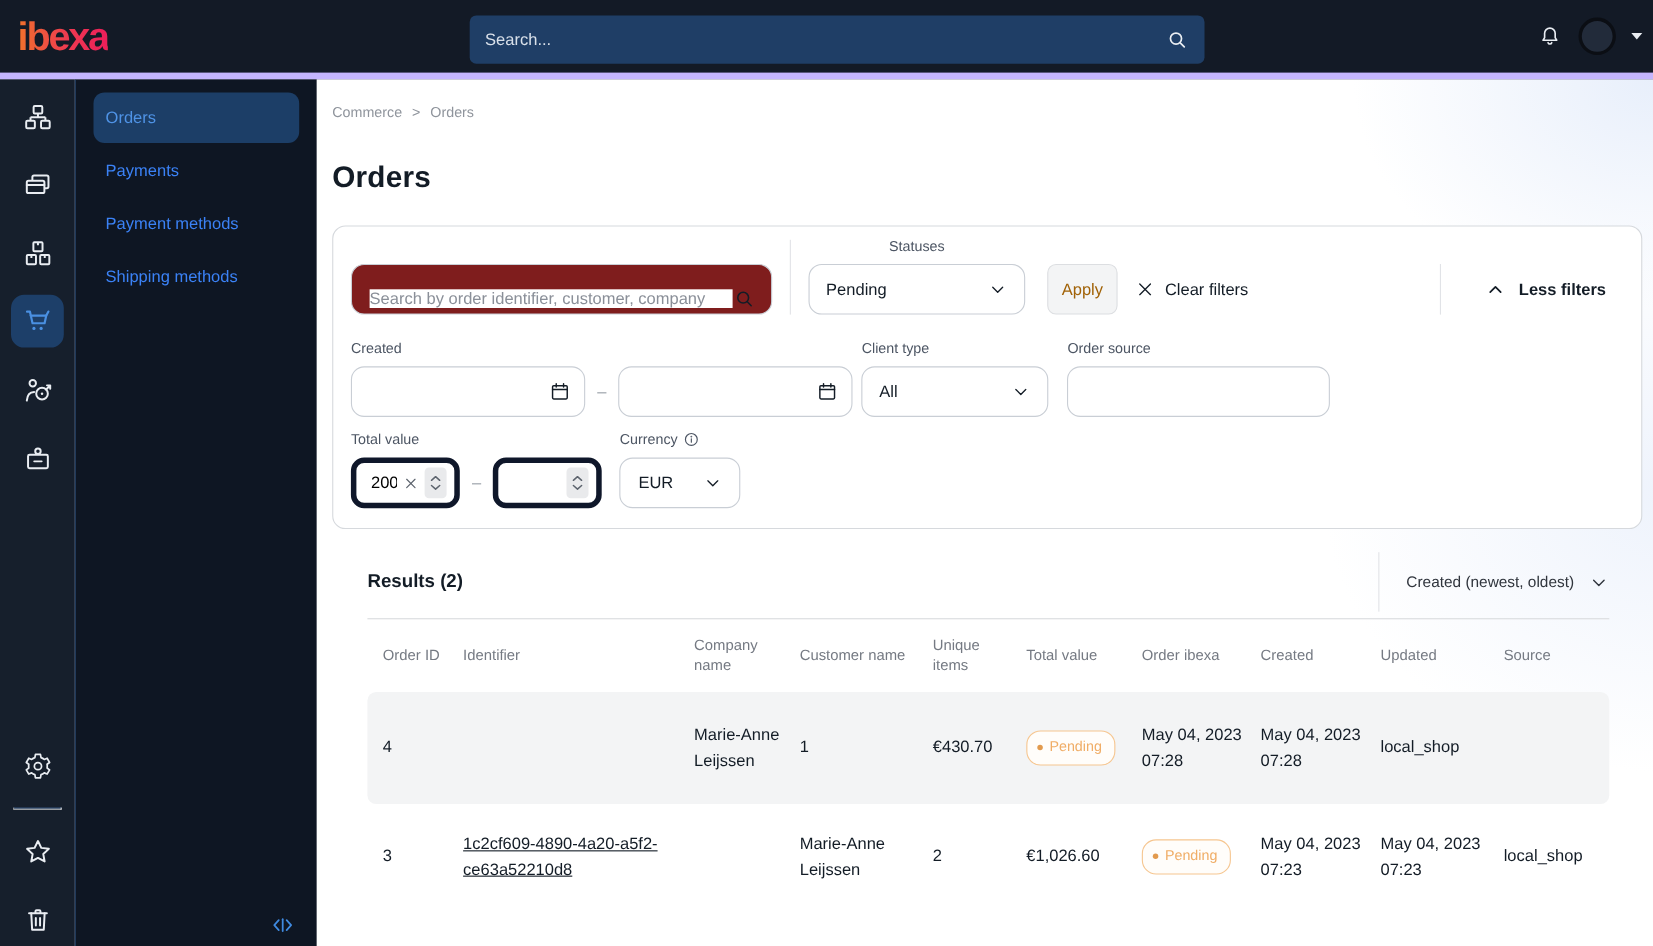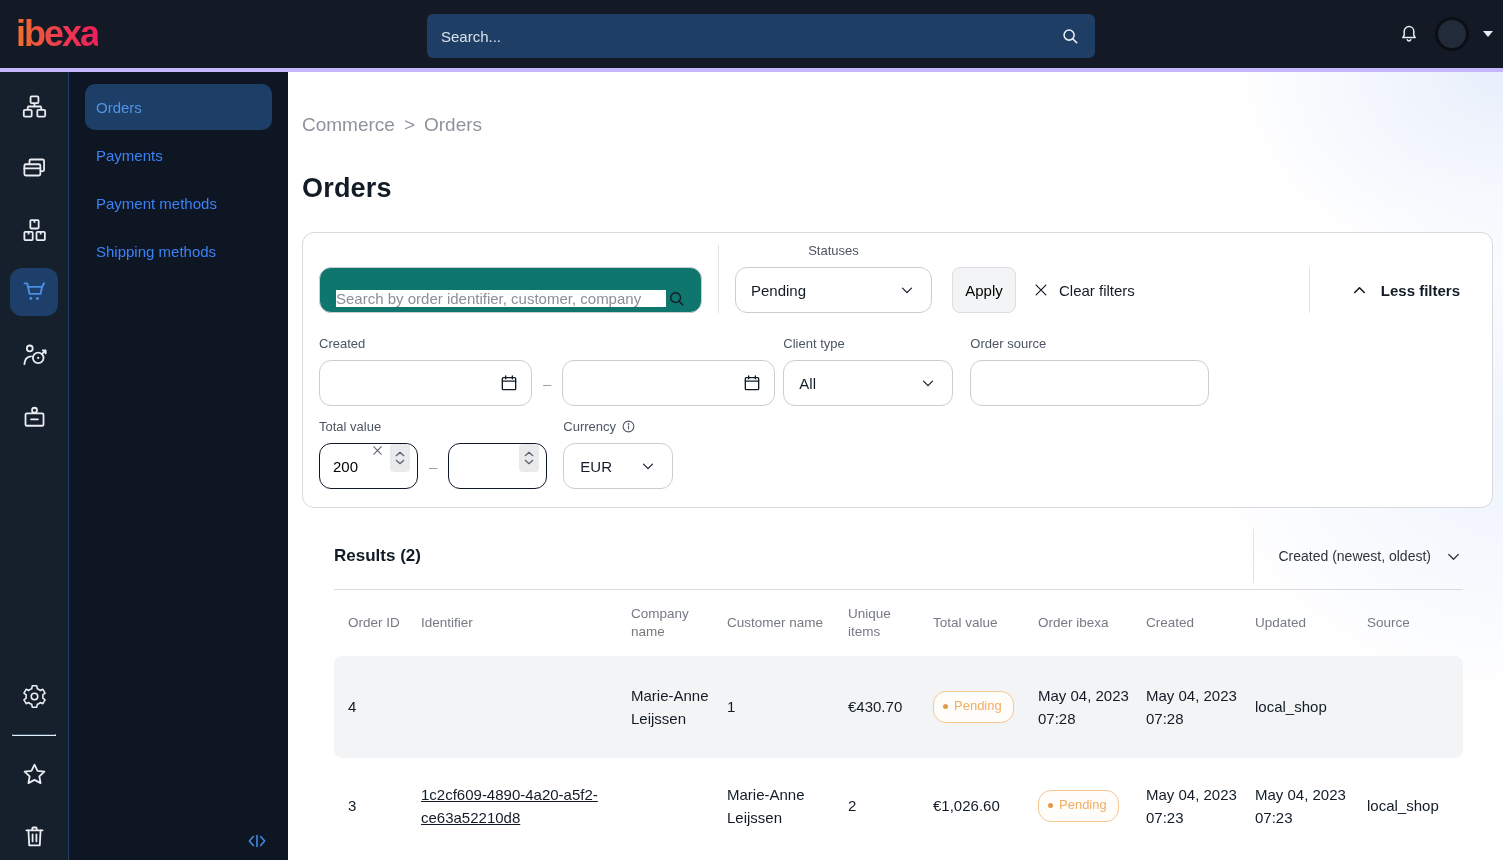--- a/index.html
+++ b/index.html
@@ -1,21 +1,21 @@
 <!DOCTYPE html>
 <html><head>
 <meta charset="utf-8">
 <style>
   * { margin:0; padding:0; box-sizing:border-box; }
   html,body { width:1503px; height:860px; overflow:hidden;
     font-family:"Liberation Sans","DejaVu Sans",sans-serif; background:#fff; color:#131c26; }
 
   
   .topbar { position:absolute; top:0; left:0; width:1503px; height:72px;
-    background:#131a26; border-bottom:4px solid #c4b5fd; display:flex; align-items:center; z-index:5; }
+    background:#131a26; border-bottom:6px solid #c4b5fd; display:flex; align-items:center; z-index:5; }
   .logo { margin-left:16px; font-size:36px; font-weight:800; letter-spacing:-2px; line-height:1;
     background:linear-gradient(90deg,#f0712c 0%,#ee3a50 55%,#ed1e5a 100%);
     -webkit-background-clip:text; background-clip:text; color:transparent; cursor:pointer; }
   .top-search { position:absolute; left:427px; top:14px; width:668px; height:44px;
     background:#1f3e66; border-radius:6px; display:flex; align-items:center; padding:0 14px; }
   .top-search input { flex:1; background:transparent; border:none; outline:none;
     color:#eef2f7; font-size:15px; font-family:inherit; }
   .top-search input::placeholder { color:#e3e9f1; opacity:.95; }
   .topbar-right { margin-left:auto; display:flex; align-items:center; gap:14px; padding-right:10px; }
   .avatar { width:34px; height:34px; border-radius:50%; background:#222b3a; border:3px solid #0b0e14; }
@@ -37,58 +37,58 @@
   .menu-item { height:46px; margin:2px 16px 0 16px; border-radius:10px; display:flex; align-items:center;
     padding:0 11px; color:#3b82f6; font-size:15px; cursor:pointer; }
   .menu-item.active { background:#1c3e67; color:#4f93e6; }
   .panel-collapse { position:absolute; right:20px; bottom:10px; color:#3f8ae0; cursor:pointer; }
 
   
   .main { position:absolute; top:72px; left:288px; width:1215px; height:788px;
     padding:22px 10px 0 14px; overflow:hidden;
     background:radial-gradient(420px 320px at 100% 0%, #e8effb 0%, rgba(255,255,255,0) 65%),
                radial-gradient(520px 420px at 101% 48%, #eef3fc 0%, rgba(255,255,255,0) 60%), #fff; }
-  .breadcrumb { font-size:19px; color:#8f949c; display:flex; gap:9px;margin-top:20px; }
+  .breadcrumb { font-size:13px; color:#8f949c; display:flex; gap:9px; }
   .breadcrumb .crumb { cursor:pointer; }
   .page-title { margin-top:37px; font-size:27px; font-weight:700; color:#131c26; letter-spacing:.2px; }
 
   
   .filter-card { margin-top:28px; border:1px solid #d6d9dd; border-radius:12px; background:#fff;
     padding:10px 16px 18px 16px; }
   .f-label { font-size:13px; color:#4c5563; margin-bottom:9px; display:flex; align-items:center; gap:5px; }
   .frow1 { display:flex; align-items:flex-end; }
   .search-input { width:383px; height:46px; border:1px solid #c9ced5; border-radius:12px;
-    display:flex; align-items:center; padding:16px 14px 0 16px; background:#0f766e; }
+    display:flex; align-items:center; padding:16px 14px 0 16px; background:#7f1d1d; }
   .search-input input { flex:1; border:none; outline:none; font-size:15px; font-family:inherit; color:#131c26; }
   .search-input input::placeholder { color:#8a8f98; }
   .vdiv { width:1px; align-self:stretch; background:#e1e3e7; margin:2px 16px 0 16px; }
   .select { height:46px; border:1px solid #c9ced5; border-radius:12px; background:#fff;
     display:flex; align-items:center; justify-content:space-between; padding:0 15px; font-size:15px;
     color:#131c26; cursor:pointer; }
   .statuses-select { width:197px; }
   .apply-btn { margin-left:20px; width:64px; height:46px; background:#f3f4f5; border:1px solid #dcdee1;
-    border-radius:8px; color:#000000; font-size:15px; font-family:inherit; cursor:pointer; }
+    border-radius:8px; color:#a16207; font-size:15px; font-family:inherit; cursor:pointer; }
   .clear-btn { margin-left:16px; height:46px; display:flex; align-items:center; gap:9px; font-size:15px;
     color:#131c26; background:none; border:none; font-family:inherit; cursor:pointer; }
   .toggle-filters { margin-left:auto; display:flex; align-items:center; gap:12px; font-size:15px;
     font-weight:700; color:#131c26; height:46px; border-left:1px solid #e1e3e7; padding-left:40px;
     cursor:pointer; }
   .toggle-filters .txt { padding-right:16px; }
   .frow2 { display:flex; align-items:flex-end; margin-top:23px; }
   .frow3 { display:flex; align-items:flex-end; margin-top:13px; }
   .fgroup { display:flex; flex-direction:column; }
   .date-input { width:213px; height:46px; border:1px solid #c9ced5; border-radius:12px;
     display:flex; align-items:center; padding:0 12px 0 14px; }
   .date-input input { flex:1; border:none; outline:none; font-size:15px; font-family:inherit; min-width:0; }
   .dash { color:#9aa0a8; margin:0 11px 14px 11px; font-size:15px; }
   .client-select { width:170px; margin-right:17px; }
   .plain-input { width:239px; height:46px; border:1px solid #c9ced5; border-radius:12px; padding:0 14px;
     font-size:15px; font-family:inherit; outline:none; }
-  .num-input { width:99px; height:46px; border:1px solid #0f172a; border-radius:12px;
-    display:flex; padding:0 7px 0 13px; gap:6px; }
+  .num-input { width:99px; height:46px; border:5px solid #0f172a; border-radius:12px;
+    display:flex; align-items:center; padding:0 7px 0 13px; gap:6px; }
   .num-input input { width:32px; border:none; outline:none; font-size:15px; font-family:inherit; min-width:0; }
   .stepper { width:20px; height:28px; background:#e9eaec; border-radius:4px; display:flex; flex-direction:column;
     align-items:center; justify-content:center; gap:2px; color:#5c636d; cursor:pointer; flex:0 0 auto; margin-left:auto; }
   .xclear { color:#6b7280; cursor:pointer; display:flex; }
   .currency-select { width:110px;padding-left:16px; }
 
   
   .results { margin:21px 30px 0 32px; }
   .results-head { display:flex; align-items:center; height:54px; }
   .results-title { font-size:17px; font-weight:700; color:#131c26; }

